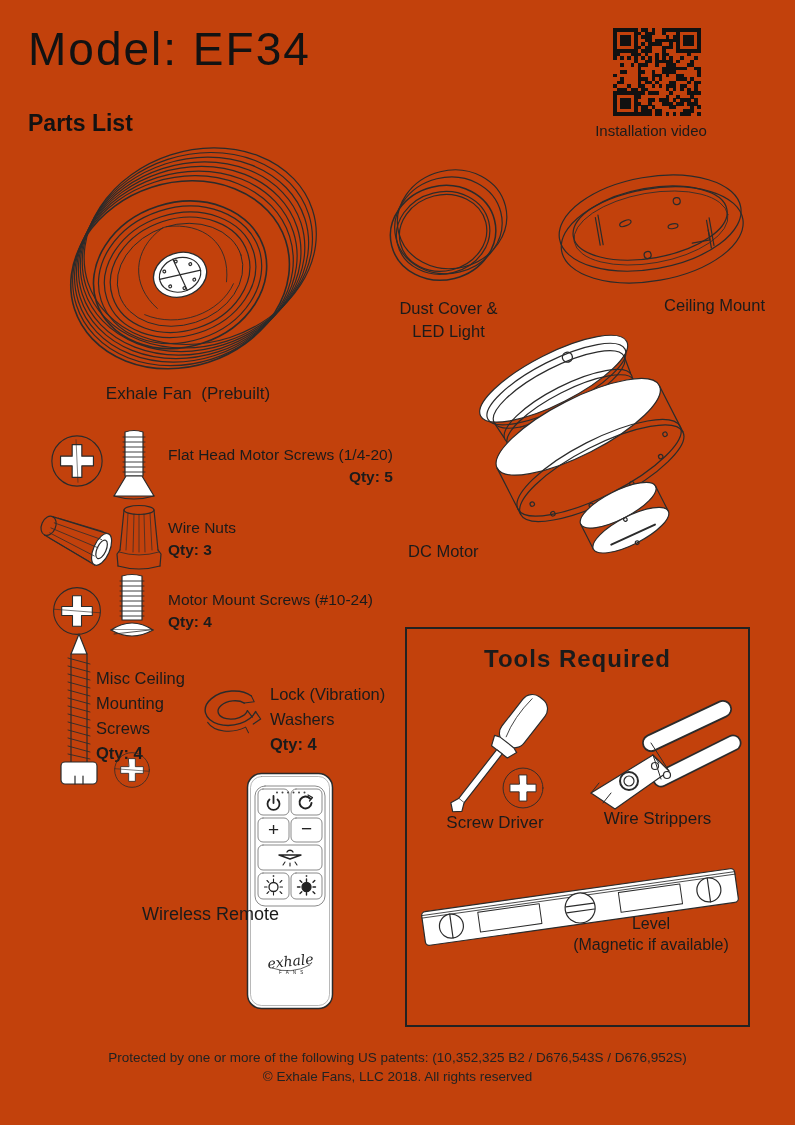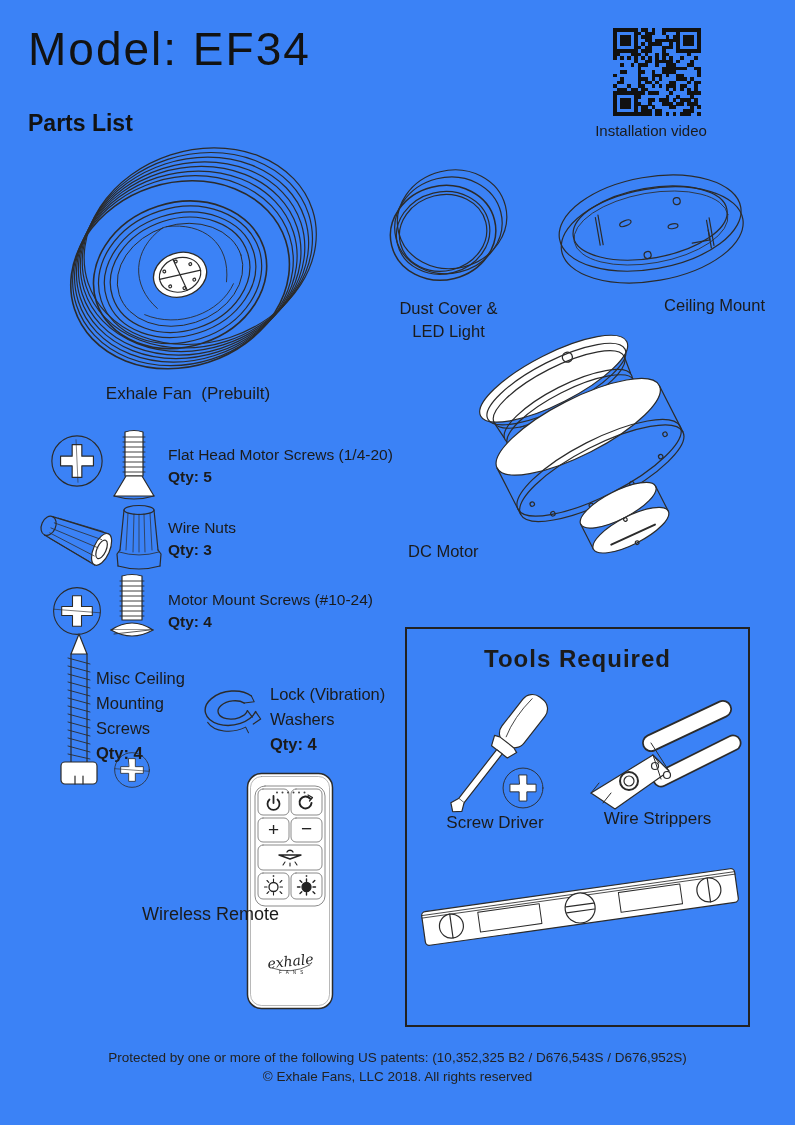--- a/index.html
+++ b/index.html
@@ -1,16 +1,16 @@
 <!DOCTYPE html>
 <html><head>
 <meta charset="utf-8">
 <style>
   html,body{margin:0;padding:0;background:#e8e8e8;}
-  .page{position:relative;width:795px;height:1125px;background:#3b82f6;margin:0 auto;
+  .page{position:relative;width:795px;height:1125px;background:#c2410c;margin:0 auto;
         font-family:"Liberation Sans",sans-serif;color:#1b1b1b;overflow:hidden;}
   .abs{position:absolute;}
   .title{font-size:46px;font-weight:300;letter-spacing:2px;color:#121212;}
   .heading{font-size:23px;font-weight:bold;color:#121212;}
   .caption{font-size:17px;text-align:center;white-space:pre-wrap;}
   .label{font-size:16.5px;}
   .label-c{font-size:16.5px;text-align:center;line-height:23px;}
   .part-name{font-size:15.5px;line-height:22px;}
   .qty{font-weight:bold;font-size:15.5px;line-height:22px;}
   .ml{font-size:16.5px;line-height:25px;}
@@ -460,21 +460,21 @@
     </g>
   </svg>
   <svg class="abs" style="left:110px;top:428px;" width="48" height="78" viewBox="0 0 48 78">
     <g class="lineart">
       <path d="M15 4 Q24 1 33 4 L33 48 L15 48 Z" fill="#fff"></path>
       <path d="M13 9 h22 M13 14 h22 M13 19 h22 M13 24 h22 M13 29 h22 M13 34 h22 M13 39 h22 M13 44 h22" stroke-width="0.9"></path>
       <path d="M16 48 L32 48 L44 68 L4 68 Z" fill="#fff"></path>
       <path d="M4 68 Q24 74 44 68"></path>
     </g>
   </svg>
-  <div class="abs" style="left:168px;top:444px;">
+  <div class="abs" style="left:168px;top:444px;text-align:right;">
     <div class="part-name">Flat Head Motor Screws (1/4-20)</div>
     <div class="qty">Qty: 5</div>
   </div>
 
   <svg class="abs" style="left:36px;top:506px;" width="84" height="64" viewBox="0 0 84 64">
     <g class="lineart" transform="translate(40,32) rotate(24)">
       <path d="M -30 -10 L 28 -17 M -30 10 L 28 17"></path>
       <ellipse cx="-30" cy="0" rx="7" ry="10"></ellipse>
       <ellipse cx="28" cy="0" rx="8" ry="17" fill="#fff"></ellipse>
       <ellipse cx="28" cy="0" rx="4.5" ry="10"></ellipse>
@@ -667,18 +667,22 @@
         <rect x="40" y="-9" width="62" height="20" stroke-width="1"></rect>
         <circle cx="0" cy="1" r="15" fill="#fff"></circle>
         <line x1="-14" y1="-2" x2="14" y2="-2"></line>
           <line x1="-14" y1="4" x2="14" y2="4"></line>
         <circle cx="-130" cy="1" r="12" fill="#fff"></circle>
         <line x1="-130" y1="-11" x2="-130" y2="13"></line>
         <circle cx="130" cy="1" r="12" fill="#fff"></circle>
         <line x1="130" y1="-11" x2="130" y2="13"></line>
       </g>
     </svg>
+    <div class="abs tool-label-sm" style="left:148px;top:284px;width:192px;">
+      <div>Level</div>
+      <div>(Magnetic if available)</div>
+    </div>
   </div>
 
   <div class="abs footer" style="left:0;top:1038px;width:100%;">Protected by one or more of the following US patents: (10,352,325 B2 / D676,543S / D676,952S)</div>
   <div class="abs footer" style="left:0;top:1057px;width:100%;">© Exhale Fans, LLC 2018. All rights reserved</div>
 
 </div>
 
 </body></html>

